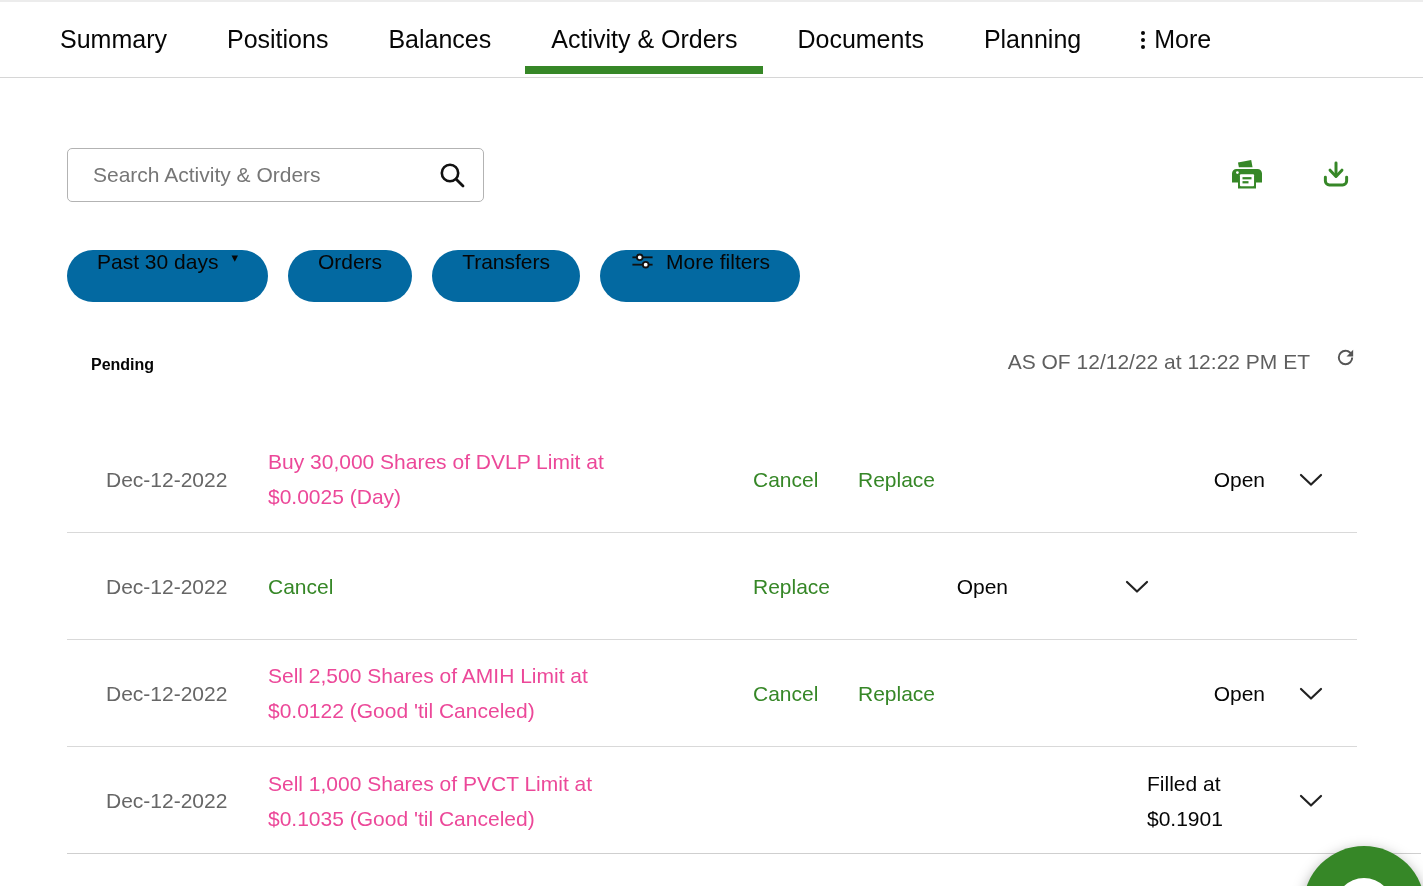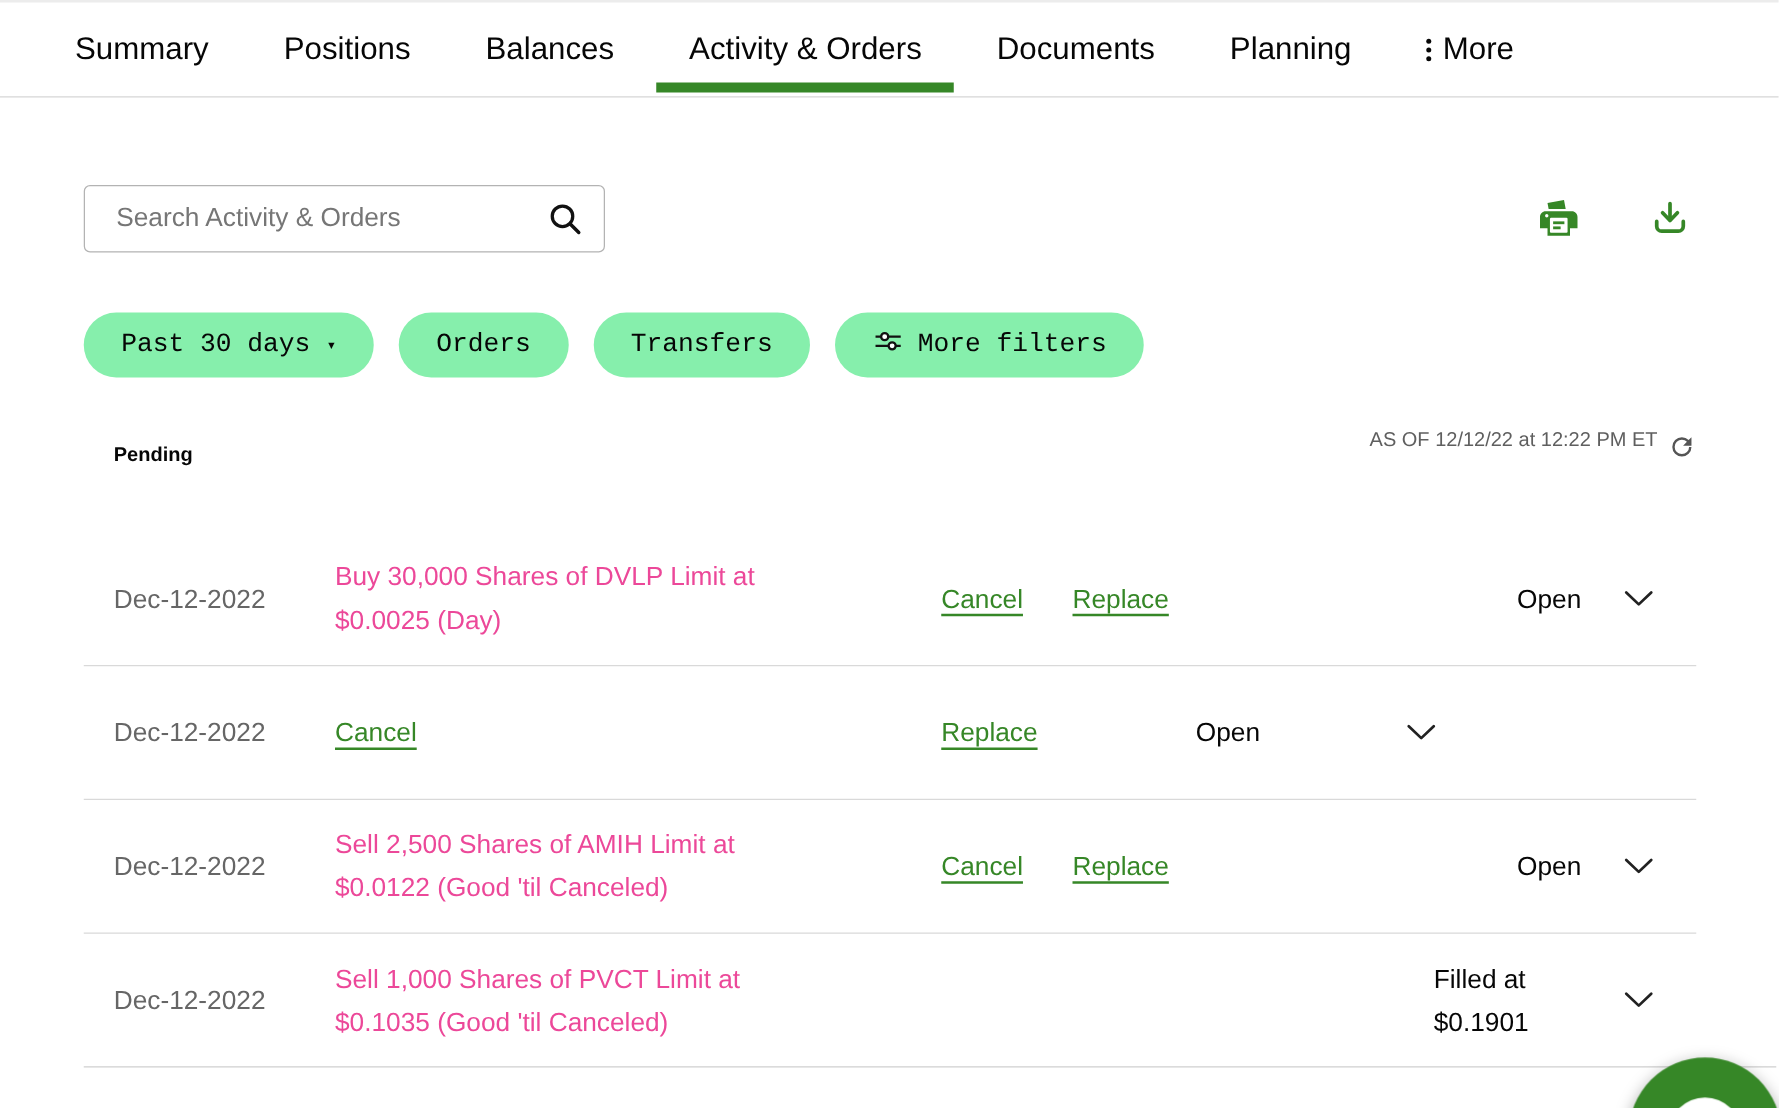--- a/index.html
+++ b/index.html
@@ -25,43 +25,43 @@
   .search-box { position:relative; width:417px; height:54px; }
   .search-box input { width:100%; height:100%; border:1px solid #b3b3b3; border-radius:5px;
     font-family:inherit; font-size:21px; color:#333; padding:0 58px 0 25px; outline:none; }
   .search-box input::placeholder { color:#767676; }
   .search-box .mag { position:absolute; right:18px; top:13px; }
   .toolbar-icons { display:flex; align-items:center; gap:46px; }
   .icon-btn { background:none; border:none; cursor:pointer; padding:4px; line-height:0; }
 
   
   .filters { margin-top:48px; display:flex; align-items:center; gap:20px; }
-  .pill { display:flex; align-items:center; gap:11px; height:52px; padding:0 30px;
-    background:#86efac; border:none; border-radius:26px; font-family:Liberation Mono, monospace;
+  .pill { display:flex; align-items:flex-start; gap:11px; height:52px; padding:0 30px;
+    background:#0369a1; border:none; border-radius:26px; font-family:Liberation Sans, sans-serif;
     font-size:21px; color:#060606; cursor:pointer; white-space:nowrap; }
   .pill .caret { font-size:13px; color:#060606; margin-left:2px; }
 
   
   .section-header { margin-top:42px; display:flex; align-items:flex-end;
     justify-content:space-between; padding-right:66px; }
   .section-title { font-size:16px; font-weight:700; color:#060606; padding-left:24px; }
-  .asof { display:flex; align-items:flex-start; gap:8px; font-size:16px; color:#5f5f5f; }
+  .asof { display:flex; align-items:flex-end; gap:24px; font-size:21px; color:#5f5f5f; }
   .asof svg { margin-top:2px; }
 
   
   .orders { margin-top:52px; width:1290px; }
   .order-row { display:grid;
     grid-template-columns:177px 485px 105px 150px 1fr 92px;
     align-items:center; min-height:107px; padding-left:24px;
     border-bottom:1px solid #d9d9d9; }
   .order-row:last-child { border-bottom:none; }
   .cell { font-size:21px; line-height:35px; }
-  .date { color:#666; }
+  .date { color:#666;margin-left:15px; }
   .desc { color:#ec4899; max-width:392px; }
-  .action a { color:var(--accent); text-decoration:underline; text-underline-offset:5px;
+  .action a { color:var(--accent); text-underline-offset:5px;
     text-decoration-thickness:1.5px; cursor:pointer; }
   .status { text-align:right; }
   .status-inner { display:inline-block; max-width:118px; text-align:left; color:#060606; }
   .chev { text-align:center; }
   .chev button { background:none; border:none; cursor:pointer; padding:6px; line-height:0; }
 
   .end-divider { height:1px; background:#cfcfcf; width:1354px; margin-top:-1px; }
 
   
   .assistant { position:fixed; left:1303px; top:846px; width:122px; height:122px;

